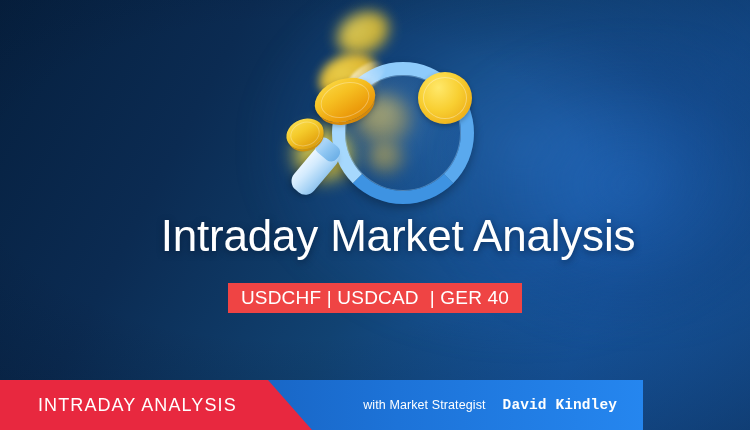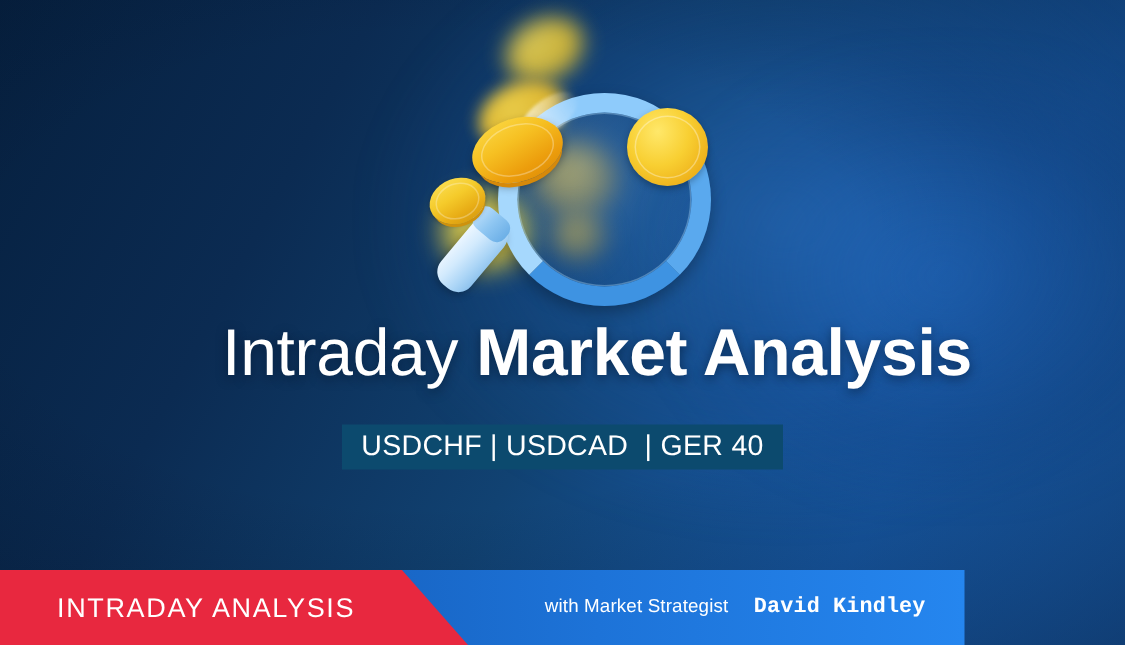--- a/index.html
+++ b/index.html
@@ -184,29 +184,29 @@
     top: 214px;
     text-align: center;
     font-size: 44px;
     line-height: 1;
     color: #ffffff;
     letter-spacing: -0.2px;
     white-space: nowrap;
     text-shadow: 0 2px 7px rgba(2,18,40,.55);
   }
   .t-light { font-weight: 300; margin-left: 46px; }
-  .t-bold  { font-weight: 700; }
+  .t-bold  { font-weight: 400; }
 
   #pairs-badge {
     position: absolute;
     left: 228px;
     top: 283px;
     width: 294px;
     height: 30px;
-    background: #0c4a6e;
+    background: #ef4444;
     display: flex;
     align-items: center;
     justify-content: center;
     color: #ffffff;
     font-size: 19px;
     font-weight: 400;
     letter-spacing: .2px;
     white-space: pre;
   }
 

